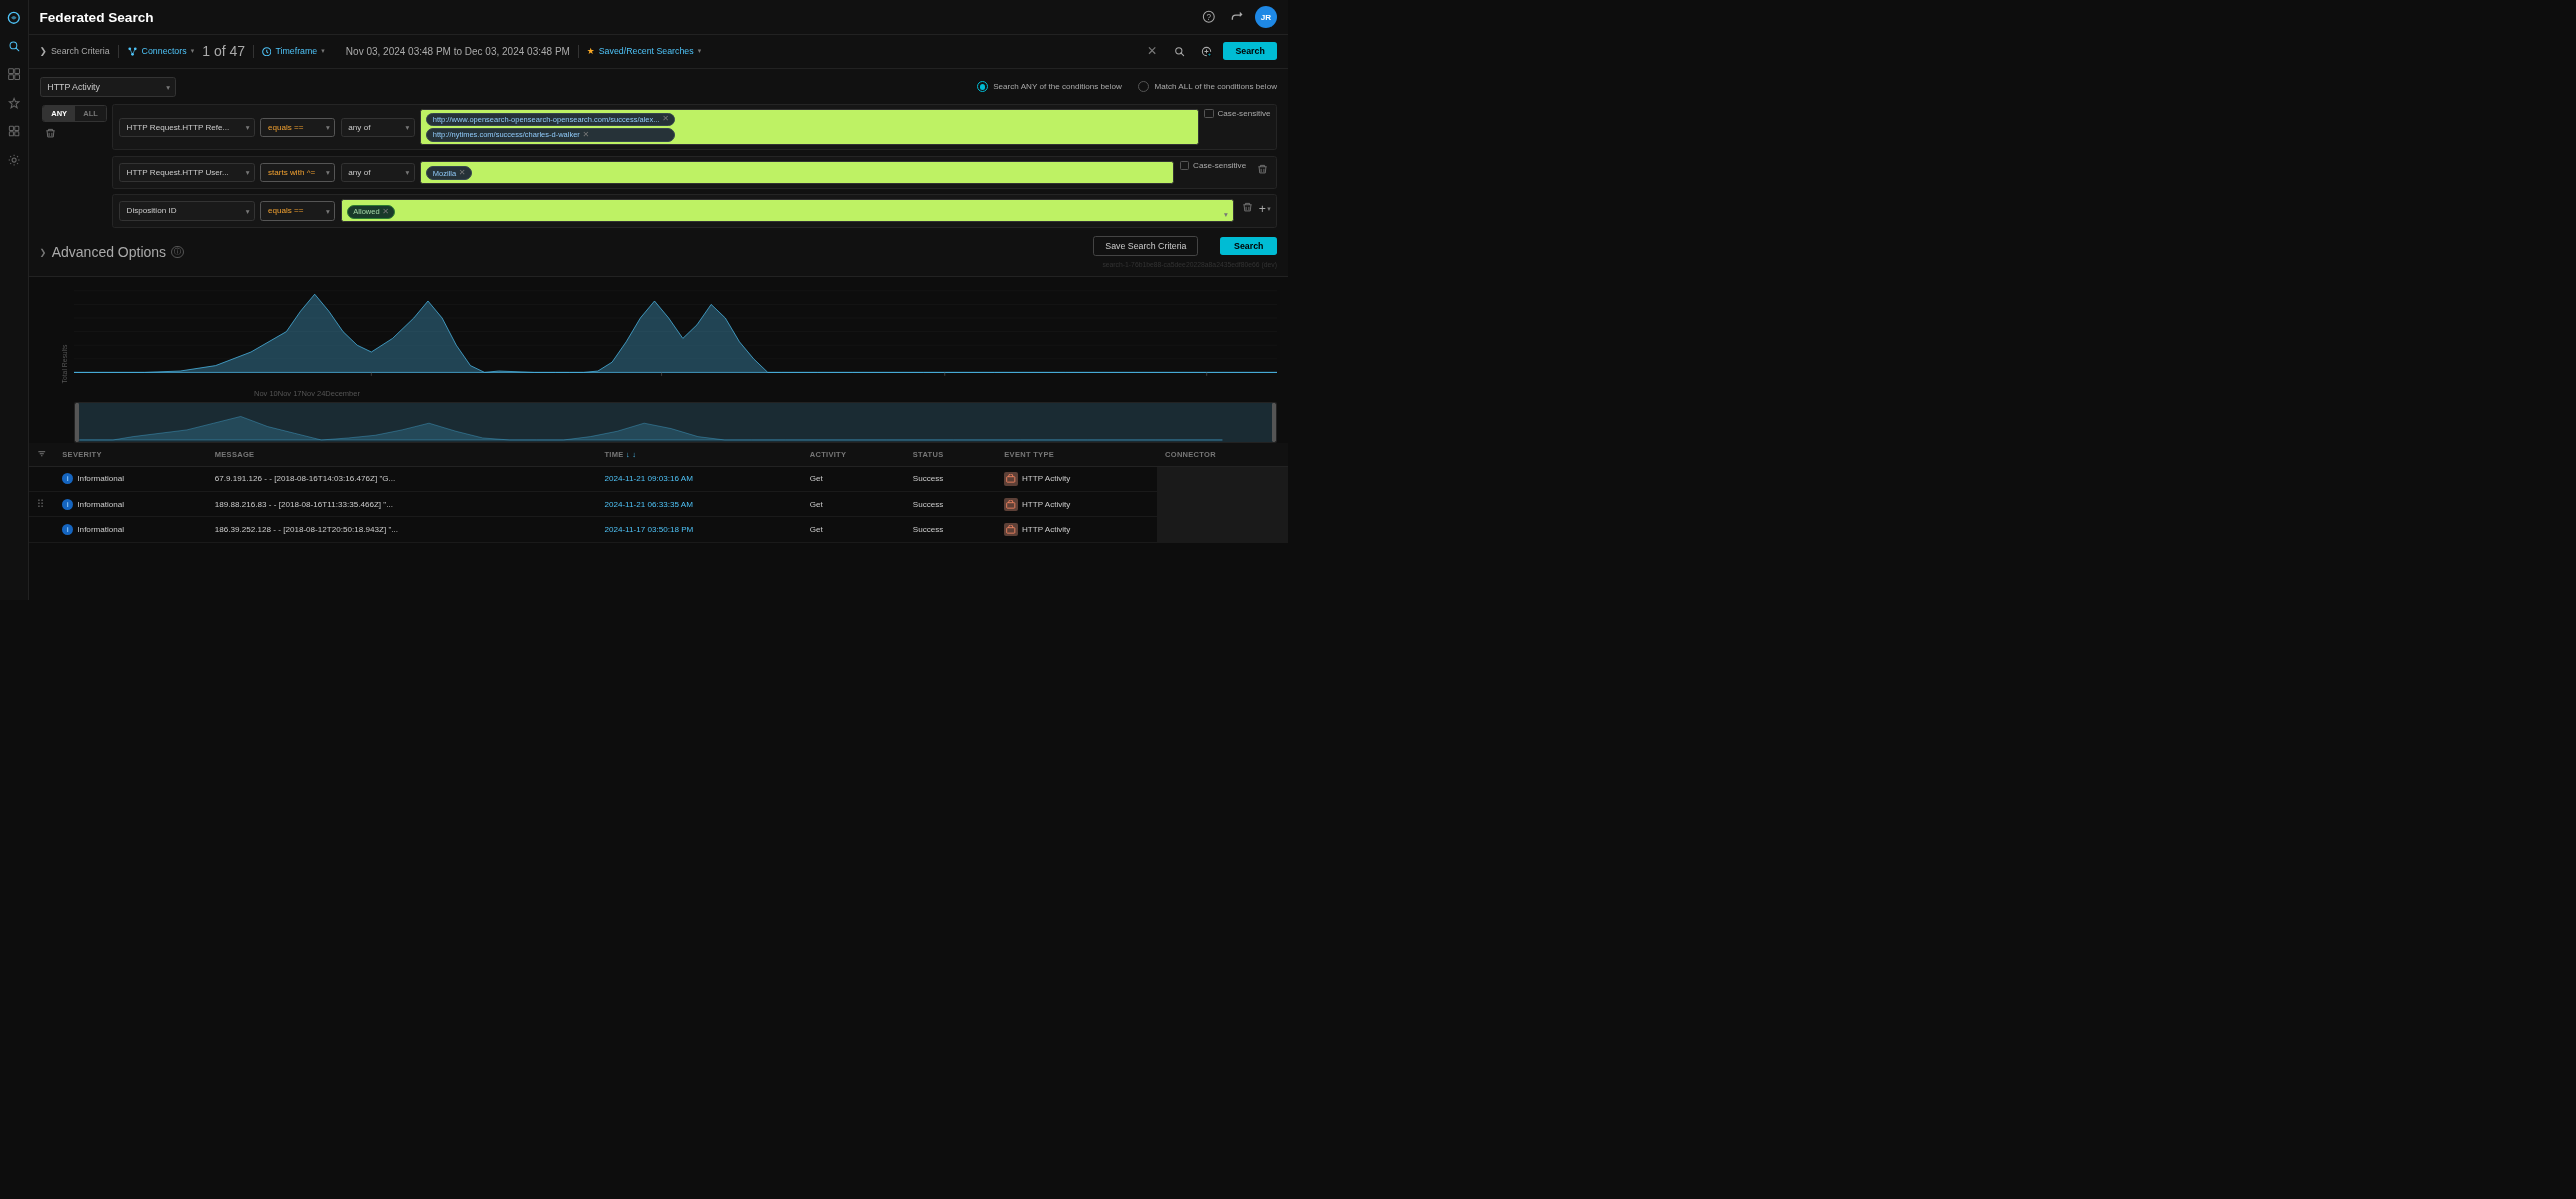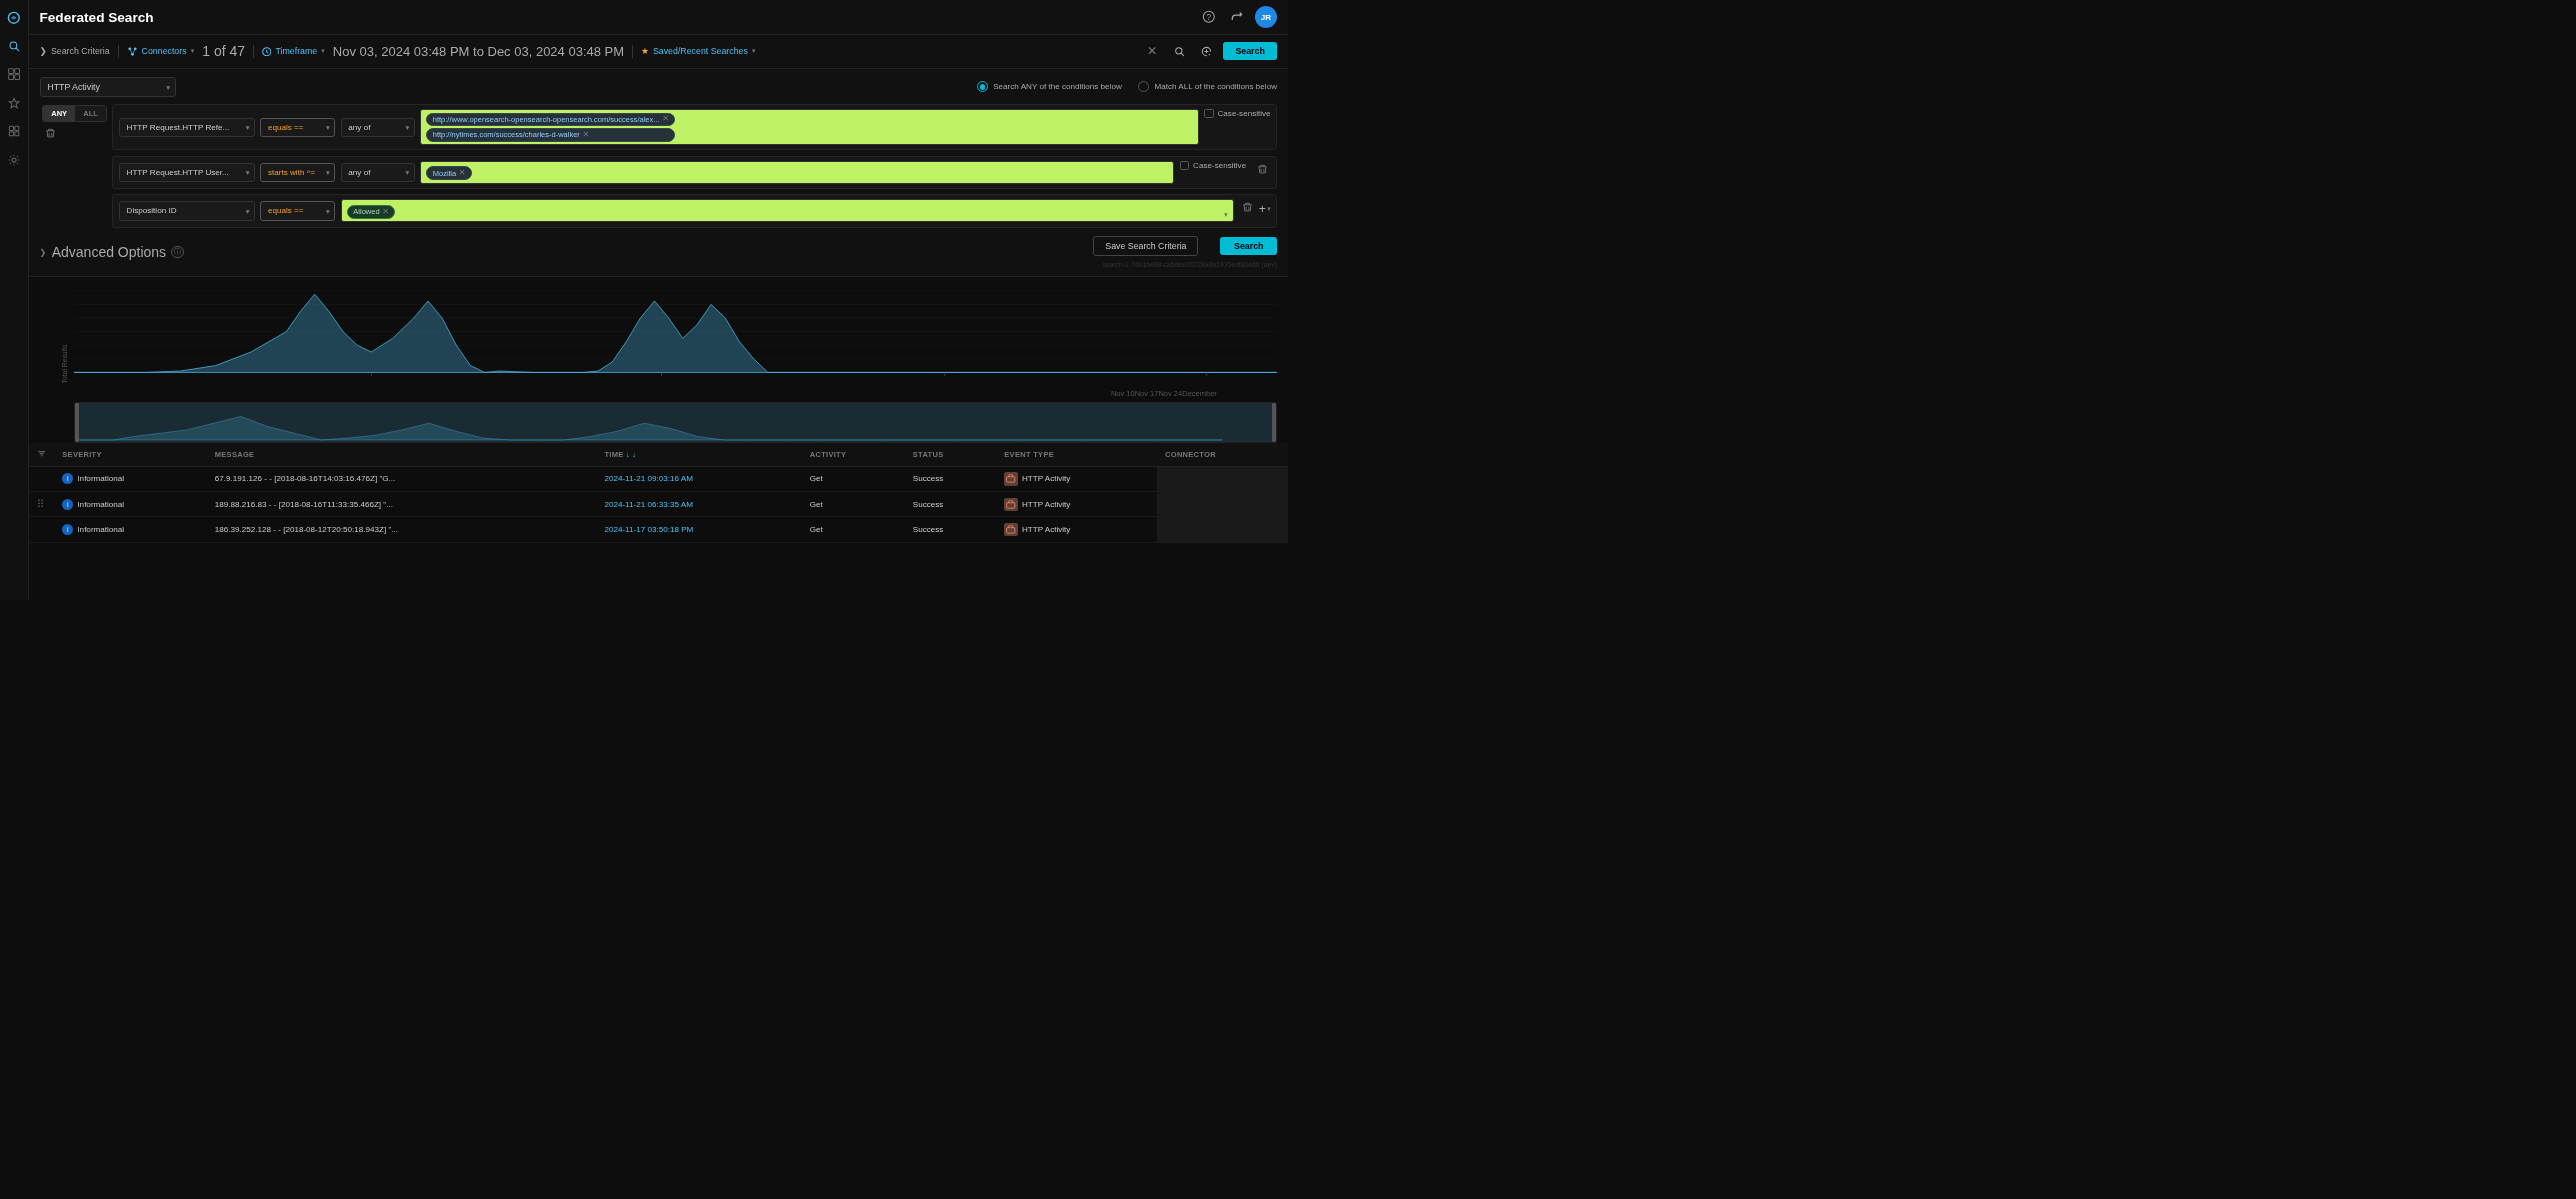--- a/index.html
+++ b/index.html
@@ -124,21 +124,22 @@
       display: flex;
       align-items: center;
       gap: 4.1px;
       color: #4fc3f7;
       cursor: pointer;
       font-size: 8.8px;
       font-weight: 500;
     }
     .timeframe-range {
       color: #aaa;
-      font-size: 13px;
+      font-size: 10px;
+      margin-left: 13px;
     }
     .saved-searches-btn {
       display: flex;
       align-items: center;
       gap: 4.1px;
       color: #4fc3f7;
       cursor: pointer;
       font-size: 8.8px;
       font-weight: 500;
     }
@@ -855,21 +856,21 @@
             <text x="-5" y="33" fill="#555" font-size="10" text-anchor="end">100</text>
             <text x="-5" y="13" fill="#555" font-size="10" text-anchor="end">120</text>
 
             <polygon points="0,130 100,130 150,128 200,120 250,100 300,70 320,40 340,15 360,40 380,70 400,90 420,100 450,80 480,50 500,25 520,50 540,90 560,120 580,130 600,128 650,130 680,130 700,130 720,130 740,128 760,115 780,85 800,50 820,25 840,50 860,80 880,60 900,30 920,50 940,85 960,110 980,130 1000,130 1050,130 1100,130 1200,130 1300,130 1400,130 1500,130 1600,130 1700,130" fill="rgba(79,195,247,0.3)" stroke="#4fc3f7" stroke-width="1"></polygon>
 
             <line x1="420" y1="130" x2="420" y2="135" stroke="#555" stroke-width="1"></line>
             <line x1="830" y1="130" x2="830" y2="135" stroke="#555" stroke-width="1"></line>
             <line x1="1230" y1="130" x2="1230" y2="135" stroke="#555" stroke-width="1"></line>
             <line x1="1600" y1="130" x2="1600" y2="135" stroke="#555" stroke-width="1"></line>
           </svg>
-          <div style="display:flex;justify-content:flex-end;font-size:7.5px;color:#555;padding:1.4px 0;">
+          <div style="display:flex;justify-content:flex-start;font-size:7.5px;color:#555;padding:1.4px 0;">
             <span style="margin-left:15%;">Nov 10</span>
             <span>Nov 17</span>
             <span>Nov 24</span>
             <span style="margin-right:5%;">December</span>
           </div>
           
           <div class="chart-timeline">
             <div class="timeline-fill"></div>
             <div class="timeline-handle" style="left:0;"></div>
             <div class="timeline-handle" style="right:0;"></div>

